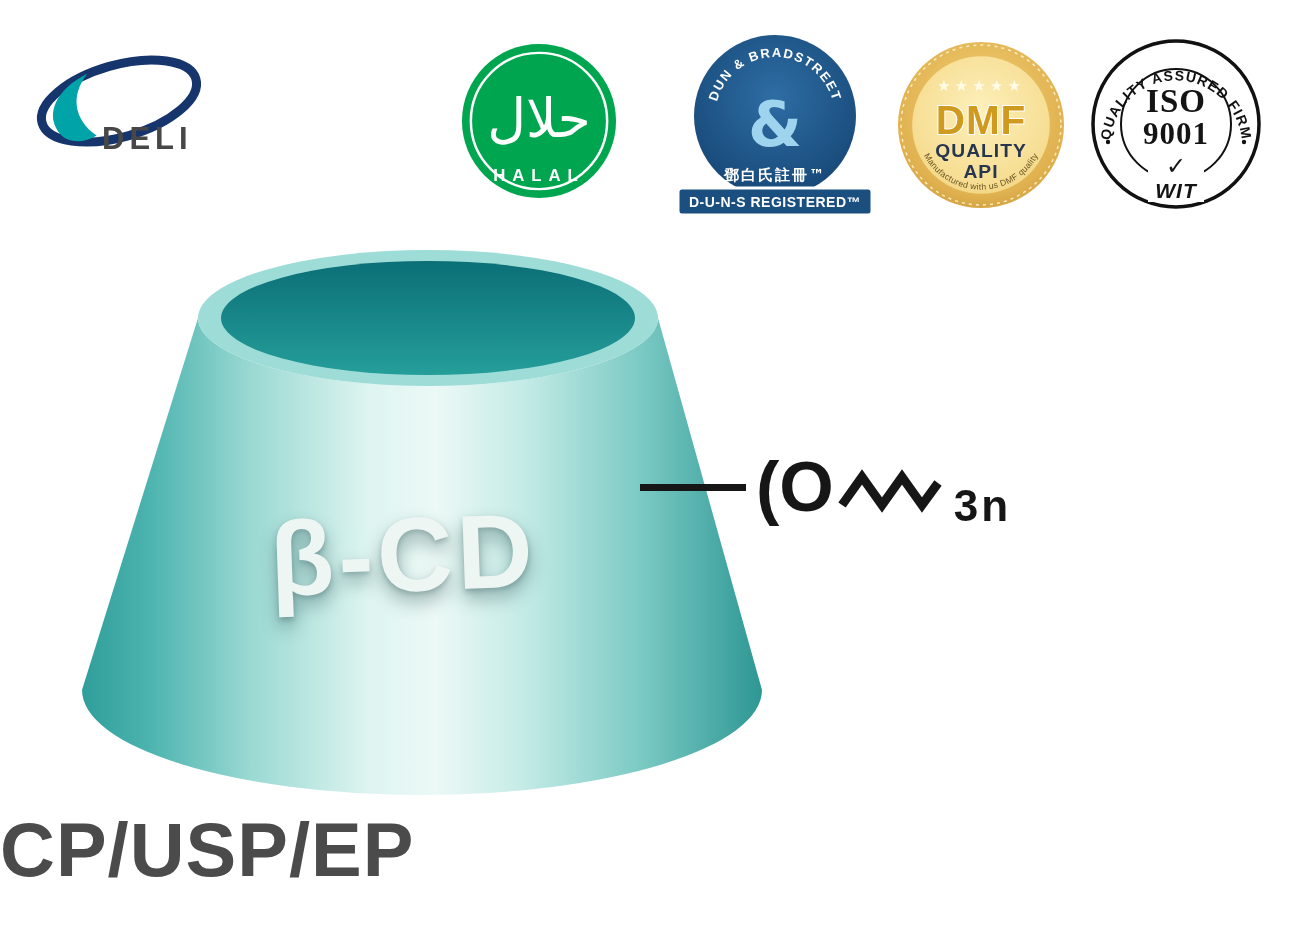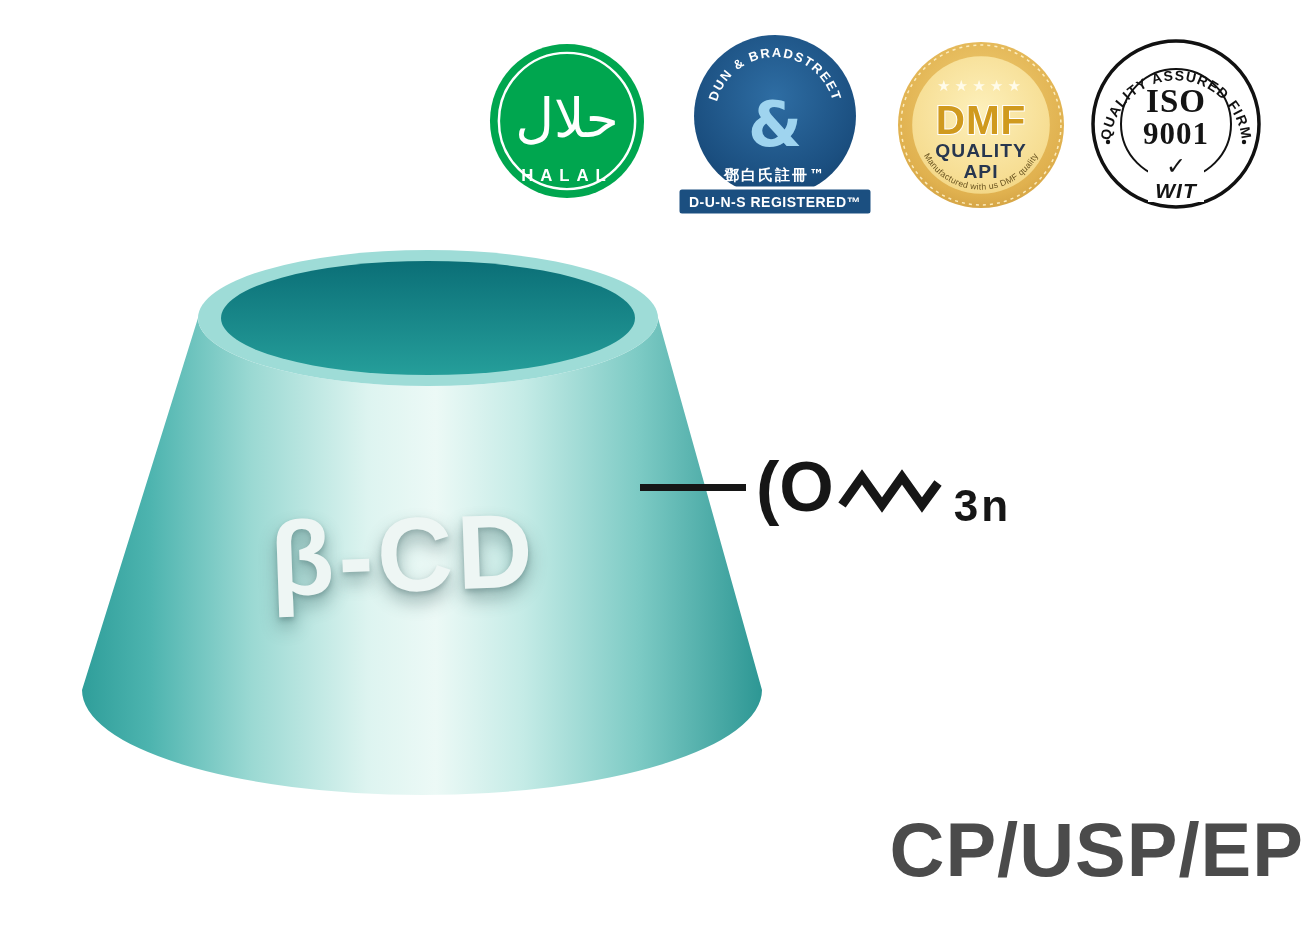--- a/index.html
+++ b/index.html
@@ -5,21 +5,21 @@
   html,body{margin:0;padding:0;background:#ffffff;}
   .stage{position:relative;width:1304px;height:926px;background:#ffffff;overflow:hidden;
          font-family:"Liberation Sans",sans-serif;}
 
   
   .deli-logo{position:absolute;left:24px;top:46px;width:215px;height:125px;}
   .deli-text{font:700 31px "Liberation Sans",sans-serif;fill:#474747;letter-spacing:5px;}
 
   
   .badge{position:absolute;}
-  .badge-halal{left:488px;top:42px;text-decoration:underline;}
+  .badge-halal{left:460px;top:42px;text-decoration:underline;}
   .badge-dnb{left:674px;top:32px;}
   .badge-dmf{left:896px;top:40px;}
   .badge-iso{left:1090px;top:38px;}
 
   .halal-arabic{font:54px "DejaVu Sans",sans-serif;fill:#ffffff;text-anchor:middle;}
   .halal-label{font:700 17px "Liberation Sans",sans-serif;fill:#ffffff;text-anchor:middle;letter-spacing:7px;}
 
   .dnb-arc{font:700 13px "Liberation Sans",sans-serif;fill:#ffffff;letter-spacing:1.5px;text-anchor:middle;}
   .dnb-amp{font:700 62px "DejaVu Sans",sans-serif;fill:#9fd4ef;text-anchor:middle;}
   .dnb-cn{font:700 15px "DejaVu Sans",sans-serif;fill:#ffffff;text-anchor:middle;letter-spacing:2px;}
@@ -46,28 +46,37 @@
   
   .formula{position:absolute;left:640px;top:452px;display:flex;align-items:center;
            font-family:"Liberation Sans",sans-serif;font-weight:700;color:#161616;font-size:70px;}
   .bond-line{width:106px;height:7px;background:#161616;margin-right:10px;display:inline-block;}
   .f-text{line-height:1;}
   .zigzag{margin:8px 4px 0 4px;}
   .f-sub{font-size:44px;line-height:1;align-self:flex-end;transform:translateY(6px);}
   .f-n{margin-left:3px;}
 
   
-  .standards{position:absolute;left:0;right:0;top:806px;text-align:right;
+  .standards{position:absolute;left:0;right:0;top:806px;text-align:left;
              font:700 76px "Liberation Sans",sans-serif;color:#4b4b4b;letter-spacing:1px;}
 </style>
 </head>
 <body>
 
 <div class="stage">
 
+  <div class="deli-logo">
+    <svg viewBox="0 0 215 125" width="215" height="125">
+      <g transform="rotate(-16 95 55)">
+        <ellipse cx="95" cy="55" rx="80" ry="36" fill="none" stroke="#16356d" stroke-width="9"></ellipse>
+        <path d="M 30 72 C 18 48 38 26 72 20 C 50 36 46 60 64 82 C 50 86 36 82 30 72 Z" fill="#00a3a8"></path>
+      </g>
+      <text x="78" y="103" class="deli-text">DELI</text>
+    </svg>
+  </div>
 
   <div class="badge badge-halal">
     <svg viewBox="0 0 160 160" width="158" height="158">
       <circle cx="80" cy="80" r="78" fill="#00a64f"></circle>
       <circle cx="80" cy="80" r="69" fill="none" stroke="#ffffff" stroke-width="2.5"></circle>
       <text x="80" y="96" class="halal-arabic">حلال</text>
       <text x="80" y="141" class="halal-label">HALAL</text>
     </svg>
   </div>
 

